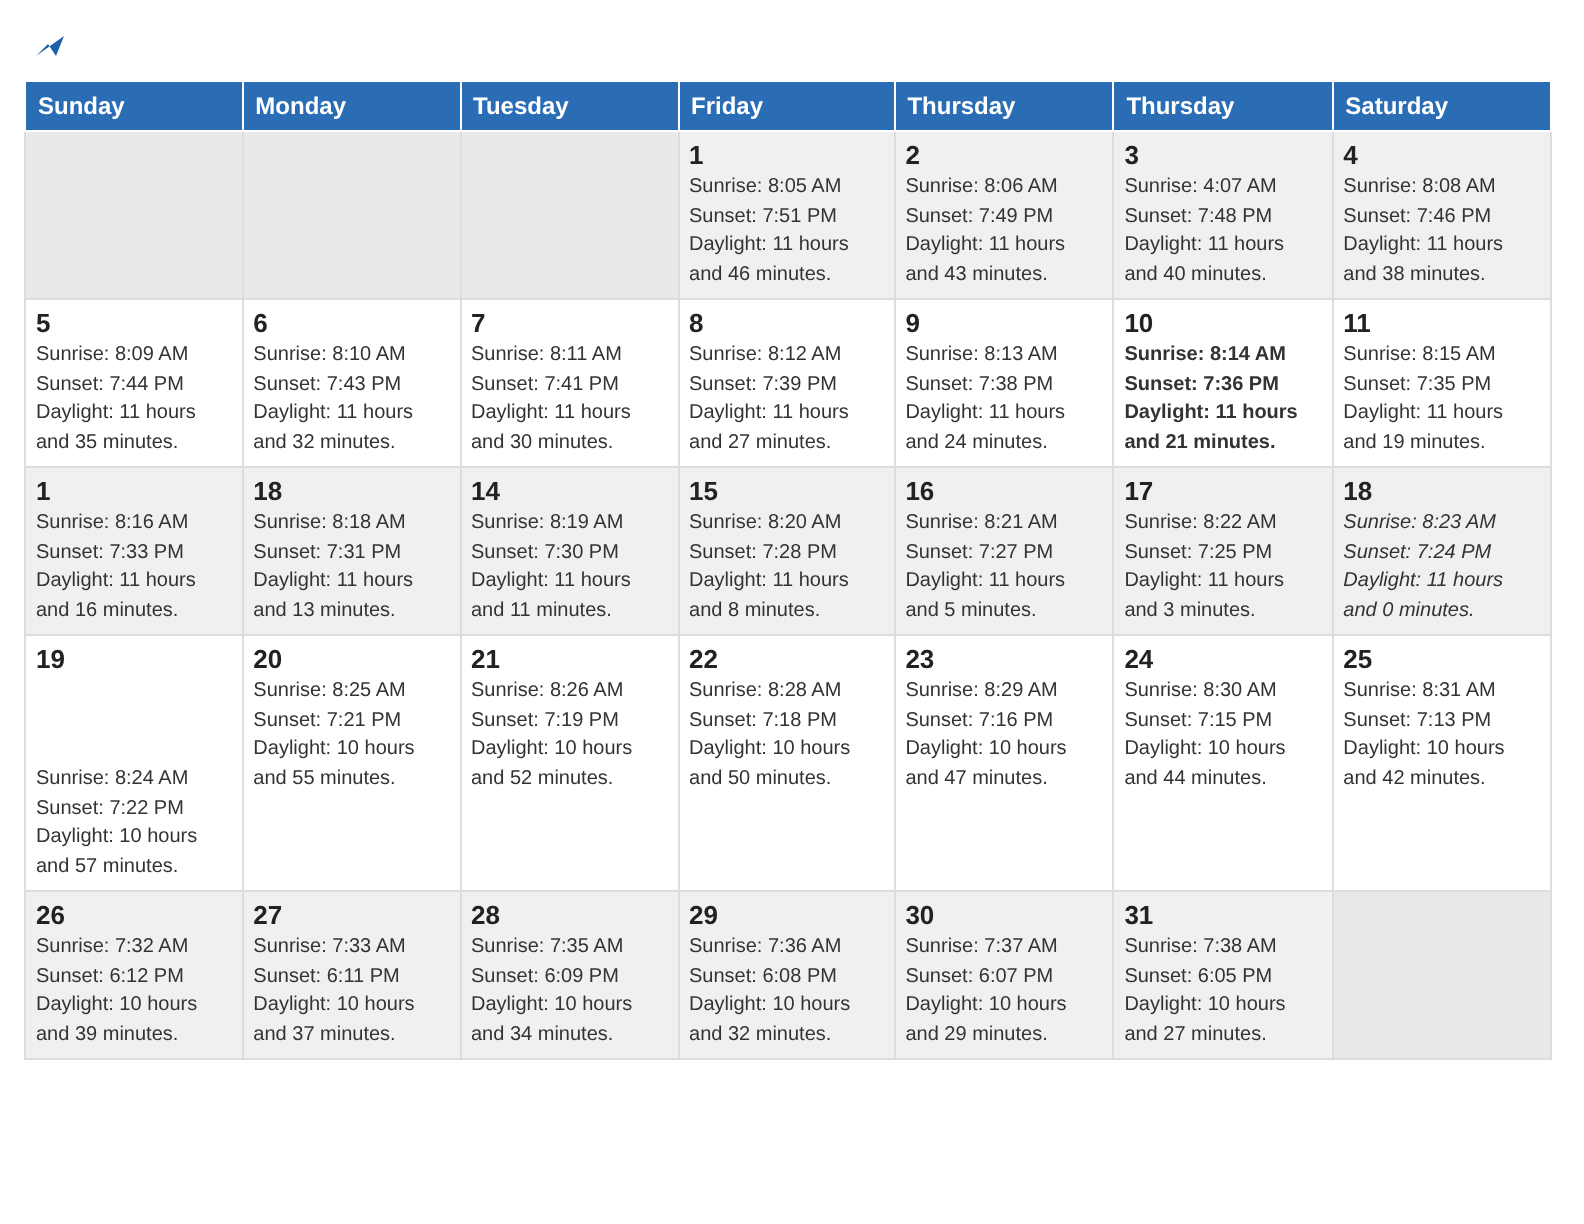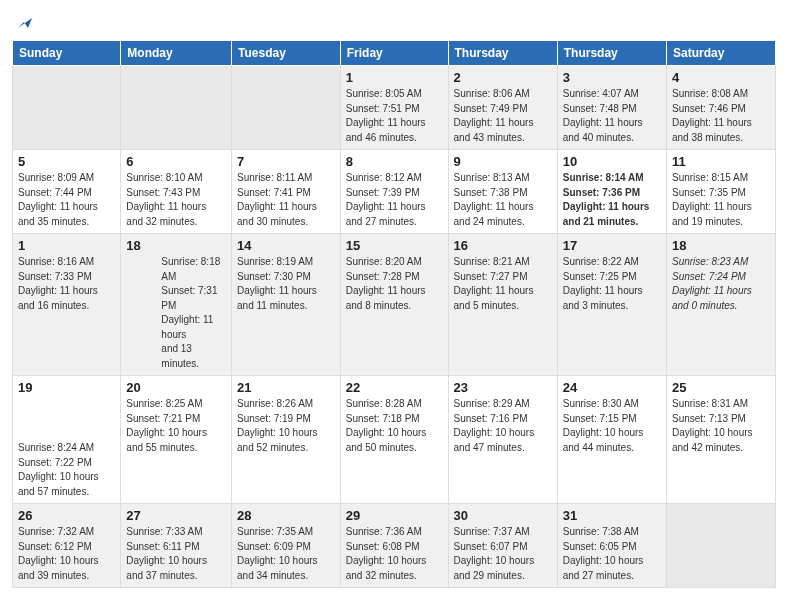--- a/index.html
+++ b/index.html
@@ -224,21 +224,21 @@
         <tr class="row-shaded">
           <td>
             <span class="day-number">1</span>
             <div class="day-info" style="white-space: pre-line;">Sunrise: 8:16 AM
 Sunset: 7:33 PM
 Daylight: 11 hours
 and 16 minutes.</div>
           </td>
           <td>
             <span class="day-number">18</span>
-            <div class="day-info" style="white-space: pre-line; margin-left: 35px;">Sunrise: 8:18 AM
+            <div class="day-info" style="white-space: pre-line;">Sunrise: 8:18 AM
 Sunset: 7:31 PM
 Daylight: 11 hours
 and 13 minutes.</div>
           </td>
           <td>
             <span class="day-number">14</span>
             <div class="day-info" style="white-space: pre-line;">Sunrise: 8:19 AM
 Sunset: 7:30 PM
 Daylight: 11 hours
 and 11 minutes.</div>

